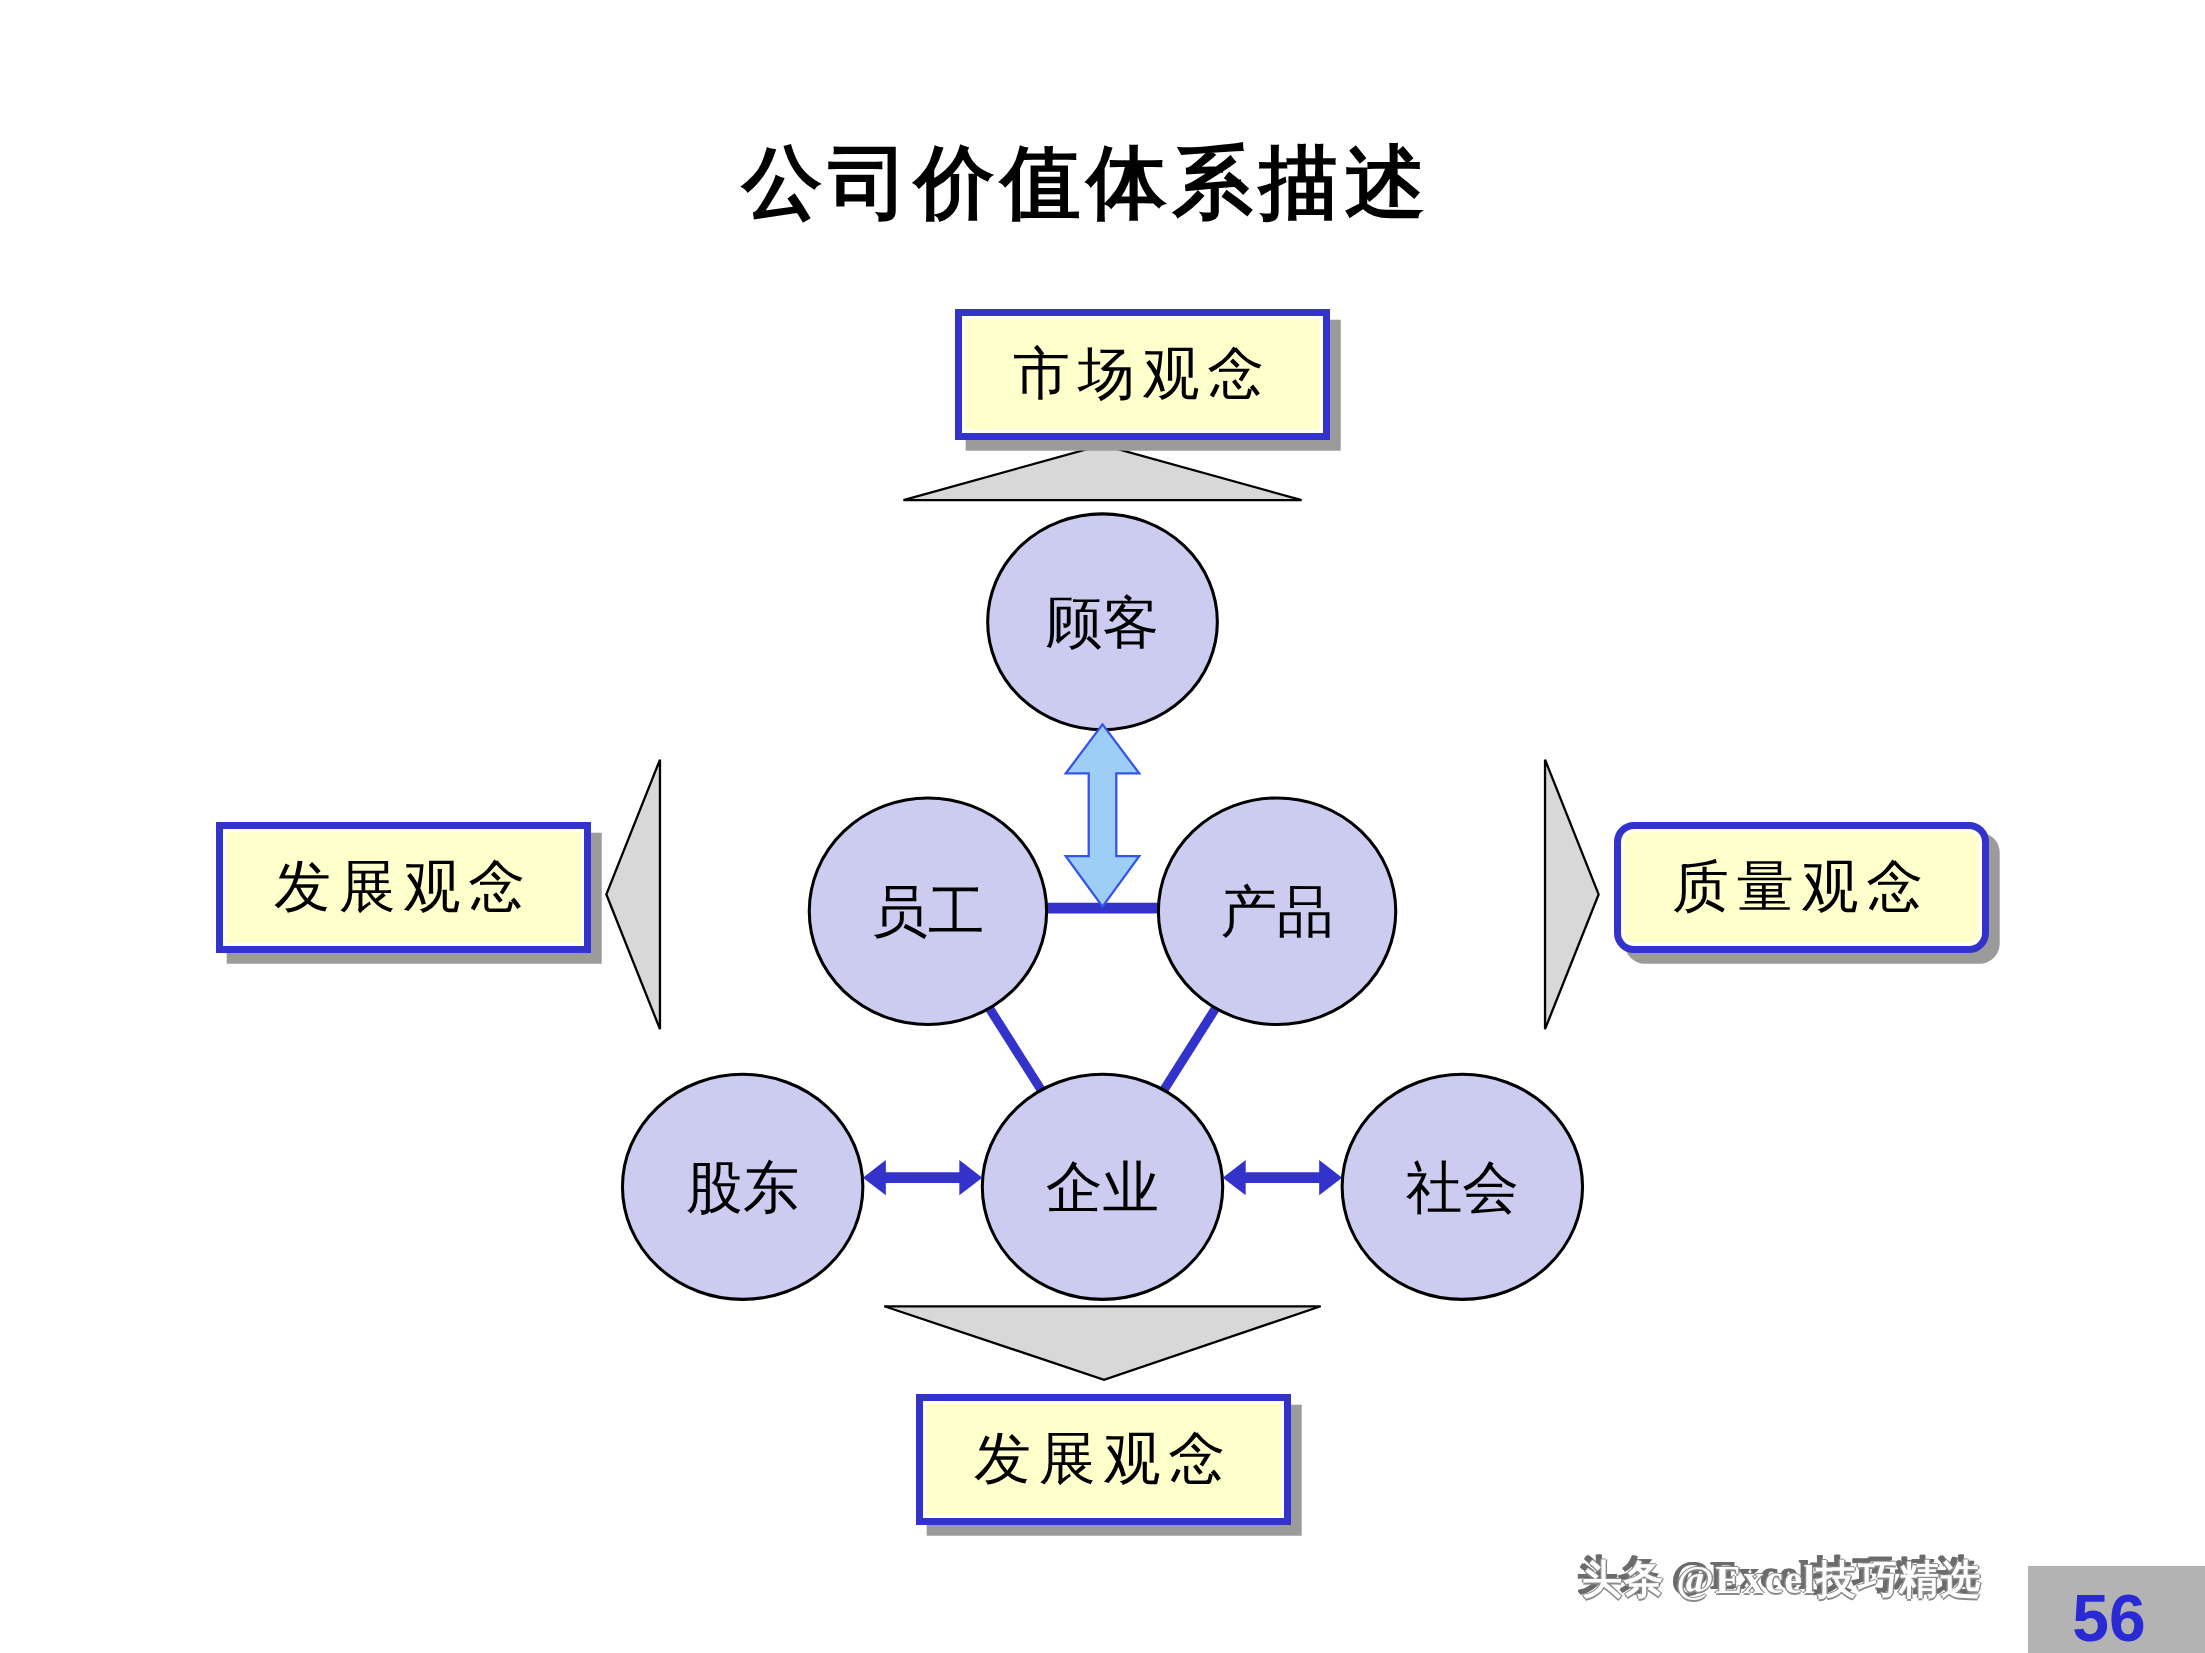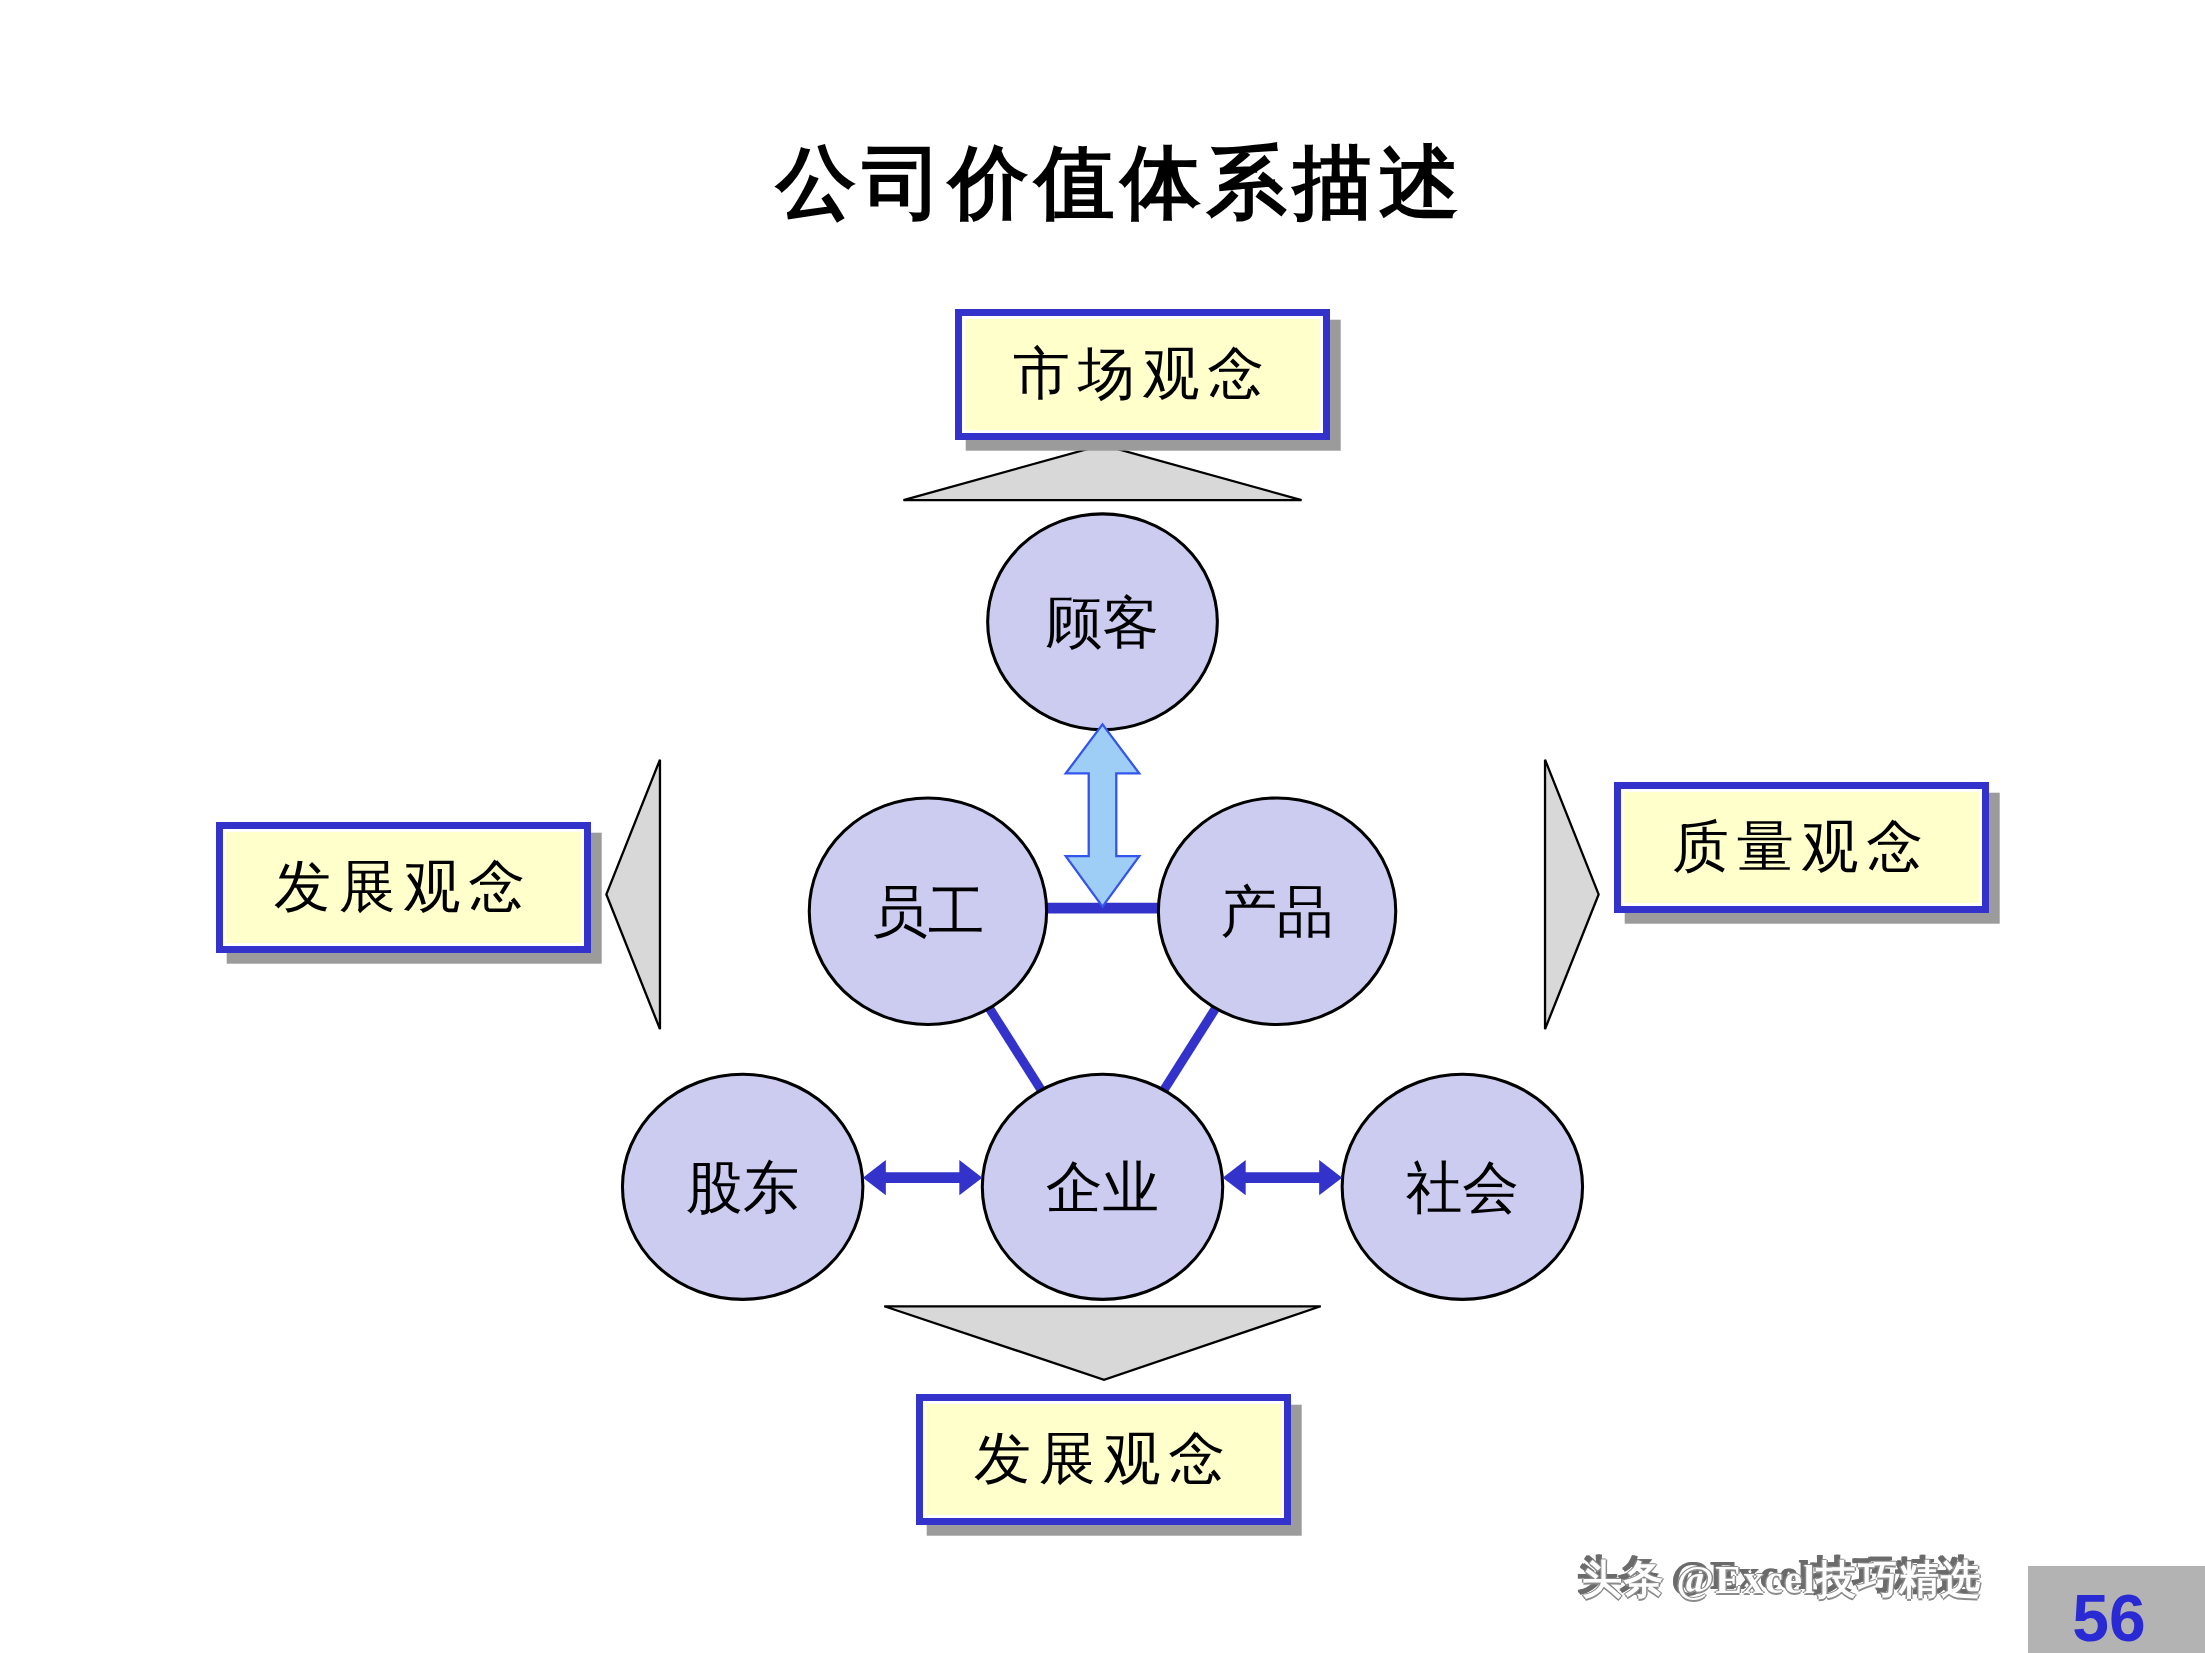--- a/index.html
+++ b/index.html
@@ -12,21 +12,21 @@
   }
   .slide {
     position: relative;
     width: 2205px;
     height: 1654px;
     background: #ffffff;
     font-family: "Liberation Serif", "DejaVu Serif", serif;
   }
   .title {
     position: absolute;
-    left: 772px;
+    left: 738px;
     top: 136px;
     width: 697px;
     height: 93px;
     line-height: 93px;
     text-align: center;
     font-family: "Liberation Sans", "DejaVu Sans", sans-serif;
     font-weight: bold;
     font-size: 80px;
     letter-spacing: 6.1px;
     color: #000000;
@@ -54,21 +54,21 @@
   }
   .concept-box .box-label {
     font-family: "Liberation Serif", "DejaVu Serif", serif;
     font-size: 57px;
     letter-spacing: 7.7px;
     color: #000000;
     white-space: nowrap;
   }
   .box-market      { left: 915px; top: 309px; margin-left: 40px;  }
   .box-talent      { left: 216px;  top: 822px; }
-  .box-quality     { left: 1614px; top: 782px; }
+  .box-quality     { left: 1614px; top: 822px; border-radius: 20px; }
   .box-development { left: 916px; top: 1394px; }
 
   .circle-label {
     font-family: "Liberation Serif", "DejaVu Serif", serif;
     font-size: 74px;
     fill: #000000;
   }
   .corner-strip {
     position: absolute;
     left: 2028px;

